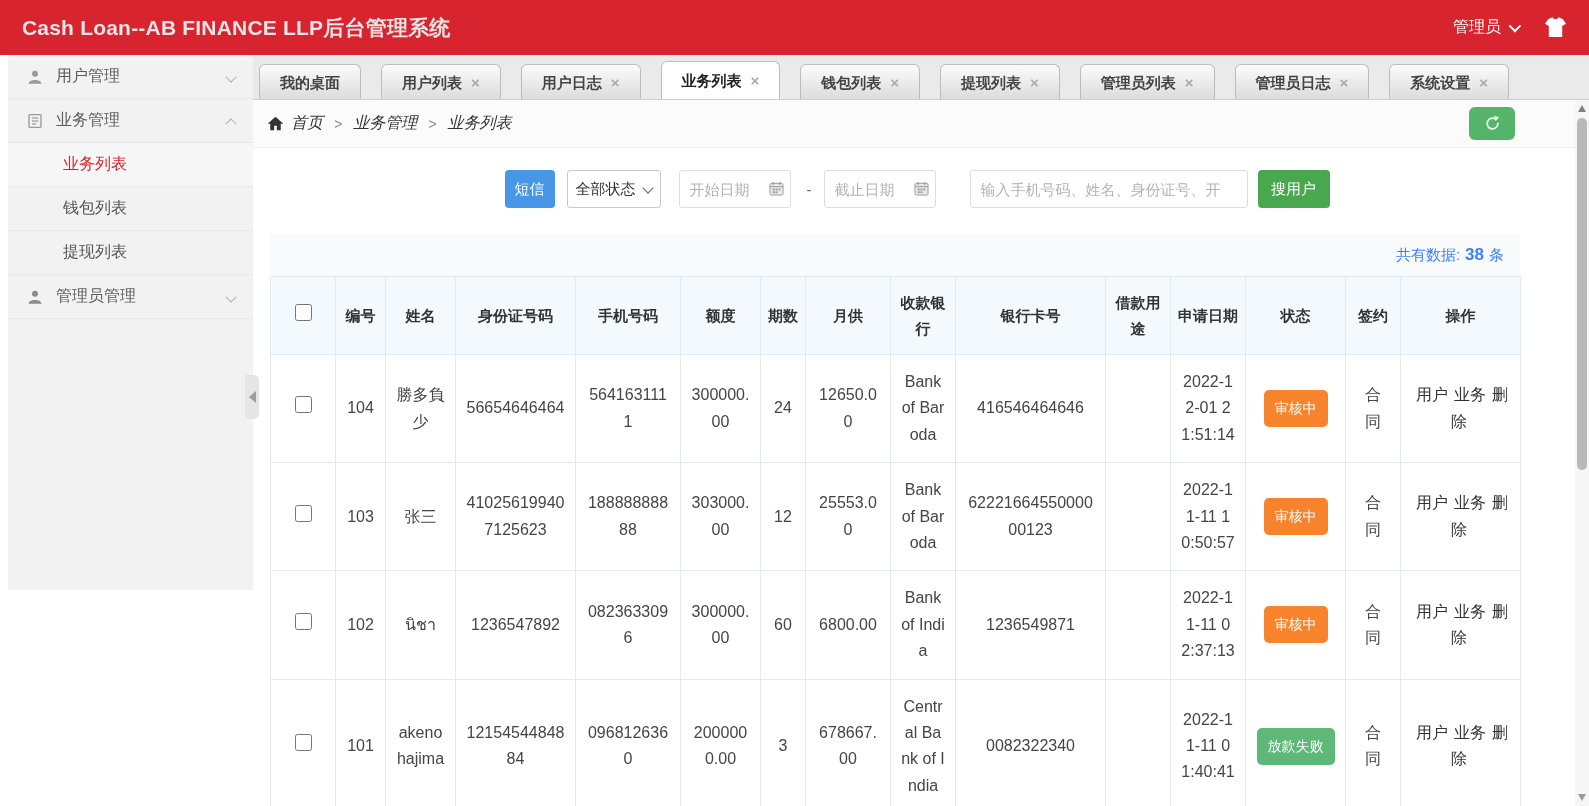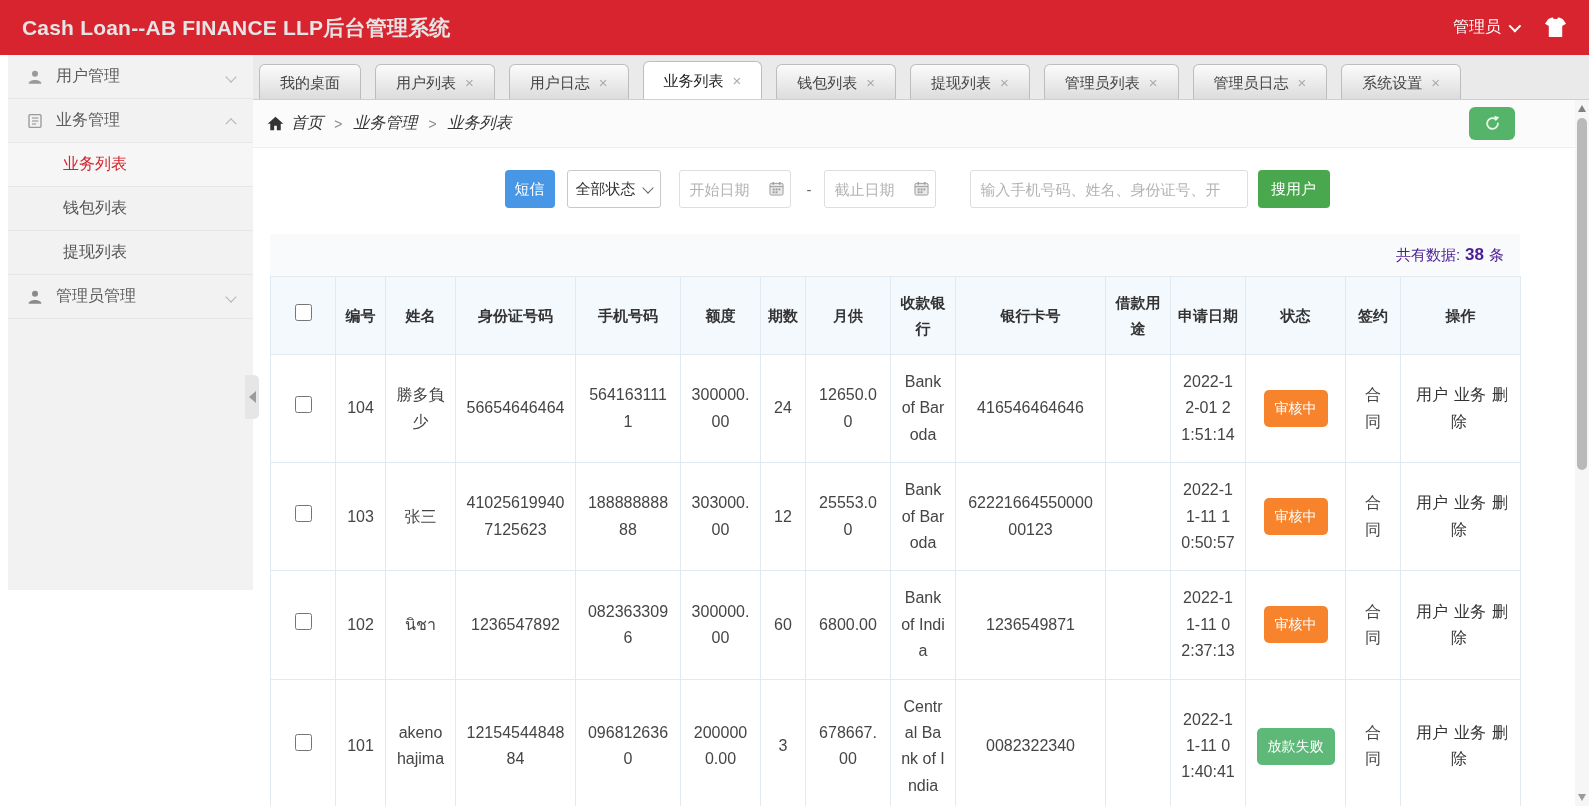--- a/index.html
+++ b/index.html
@@ -30,23 +30,23 @@
 
   
   .collapse-handle { position:absolute; left:245px; top:375px; width:14px; height:44px; background:#e6e6e6;
     border-radius:0 5px 5px 0; display:flex; align-items:center; justify-content:center; z-index:25; cursor:pointer; }
   .collapse-handle .tri { width:0; height:0; border-top:6px solid transparent; border-bottom:6px solid transparent;
     border-right:7px solid #9c9c9c; }
 
   
   .tabbar { position:absolute; left:245px; top:55px; width:1344px; height:45px; background:#eaeaea;
     border-bottom:1px solid #cfcfcf; display:flex; align-items:flex-end; padding-left:14px; z-index:10; }
-  .tab { height:35px; line-height:33px; padding:16px 20px; margin-right:14px; font-size:15px; color:#444;
+  .tab { height:35px; line-height:33px; padding:16px 20px; margin-right:20px; font-size:15px; color:#444;
     border:1px solid #bdbdbd; border-bottom:none; border-radius:6px 6px 0 0;
-    background:linear-gradient(#fbfbfb,#dcdcdc); display:flex; align-items:center; gap:9px; cursor:pointer; white-space:nowrap; }
+    background:linear-gradient(#fbfbfb,#dcdcdc); display:flex; align-items:center; gap:9px; cursor:pointer; white-space:nowrap;font-weight:bold; }
   .tab.active { background:#fff; height:38px; color:#222; position:relative; z-index:2; }
   .tab-close { color:#aaa; font-size:15px; line-height:1; cursor:pointer; }
 
   
   .crumbbar { position:absolute; left:245px; top:100px; width:1344px; height:48px; background:#fbfbfb;
     border-bottom:1px solid #efefef; display:flex; align-items:center; padding:0 22px; font-size:16px; color:#333;font-style:italic; }
   .crumbbar .sep { color:#8a8a8a; margin:0 11px; font-size:14px; }
   .crumb-home { display:flex; align-items:center; gap:7px; cursor:pointer; }
   .refresh-btn { margin-left:auto; margin-right:52px; width:46px; height:33px; background:#56b36a; border:none;
     border-radius:6px; display:flex; align-items:center; justify-content:center; cursor:pointer; }
@@ -67,21 +67,21 @@
   .dash { margin:0 4px 0 10px; color:#666; font-size:15px; padding-left:6px; }
   .searchinput { margin-left:34px; width:278px; height:38px; border:1px solid #dedede; border-radius:3px;
     padding:0 10px; font-size:15px; color:#333; }
   input::placeholder { color:#b3b3b3; }
   .btn-search { margin-left:10px; width:72px; height:38px; background:#49a84d; color:#fff; border:none;
     border-radius:4px; font-size:15px; cursor:pointer; }
 
   
   .tablewrap { margin:26px 0 0 25px; width:1250px; }
   .toolbar { height:42px; background:#f8fafb; display:flex; align-items:center; justify-content:flex-end;
-    padding:0 16px; font-size:15px; color:#4c1d95; }
+    padding:0 16px; font-size:15px; color:#3b82f6; }
   .toolbar b { font-size:17px; margin:0 5px; }
   table { border-collapse:collapse; width:1250px; table-layout:fixed; }
   th, td { border:1px solid #e2eaf1; text-align:center; vertical-align:middle; }
   thead th { background:#f4f9fd; font-size:15px; font-weight:bold; color:#333; padding:13px 6px; line-height:1.7; }
   tbody td { font-size:16px; color:#454545; padding:14px 10px; line-height:1.65; word-break:break-all; background:#fff; }
   input[type=checkbox] { width:17px; height:17px; cursor:pointer; }
   .badge { display:inline-block; padding:7px 11px; border-radius:5px; color:#fff; font-size:14px;
     white-space:nowrap; cursor:pointer; }
   .badge-orange { background:#f7832c; }
   .badge-green { background:#5eb878; }

